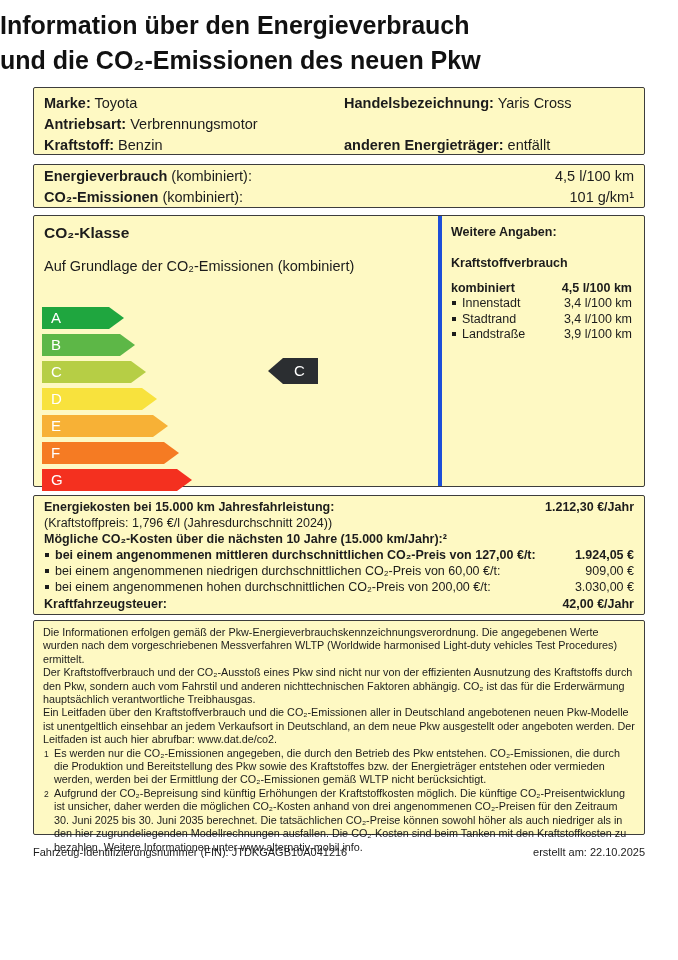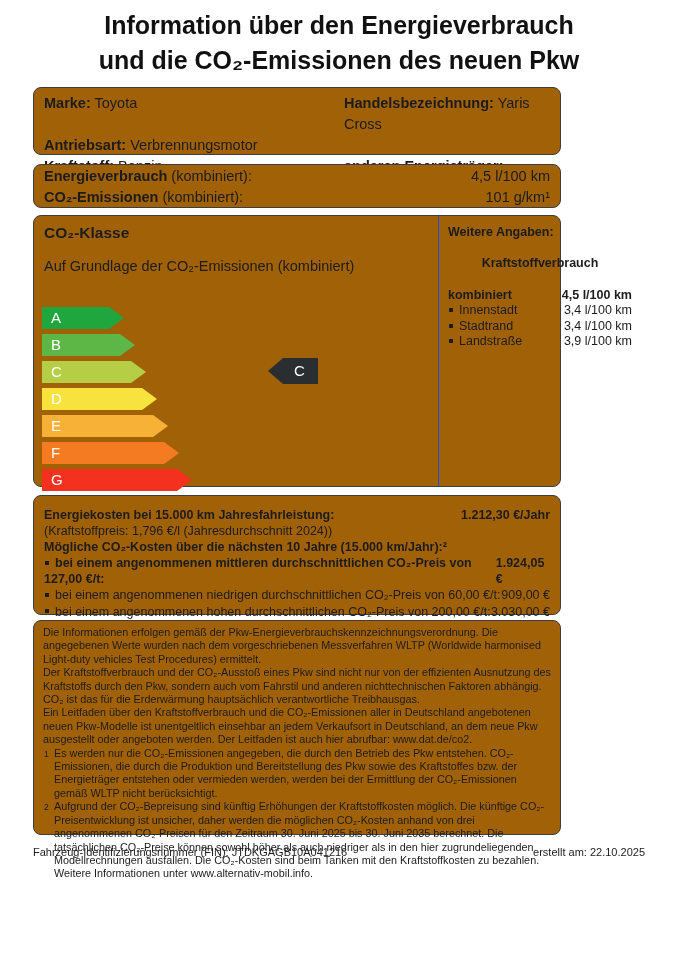--- a/index.html
+++ b/index.html
@@ -3,24 +3,24 @@
 <meta charset="utf-8">
 <style>
   * { margin:0; padding:0; box-sizing:border-box; }
   html,body { background:#ffffff; }
   body {
     width:678px; height:960px; position:relative;
     font-family:"Liberation Sans","DejaVu Sans",sans-serif;
     color:#1c1c1c; overflow:hidden;
   }
   .b { font-weight:bold; }
-  .title { position:absolute; top:8px; left:0; width:678px; text-align:center;
+  .title { position:absolute; top:8px; left:0; width:678px; 
            font-weight:bold; font-size:25px; line-height:35px; color:#111; }
-  .box { position:absolute; left:33px; width:528px; border:1px solid #3d3d3d;
-         border-radius:8px; background:#a16207; }
+  .box { position:absolute; left:33px; width:612px; border:1px solid #3d3d3d;
+         border-radius:2px; background:#fef9c3; }
   
   #box-vehicle { top:87px; height:68px; padding:5px 10px 0 10px; font-size:14.5px; }
   .vrow { display:flex; line-height:21px; }
   .vcell-l { width:300px; }
   .vcell-r { flex:1; }
   
   #box-consumption { top:164px; height:44px; padding:1px 10px 0 10px; font-size:14.5px; }
   .crow { display:flex; justify-content:space-between; line-height:20.5px; }
   
   #box-class { top:215px; height:272px; }
@@ -30,28 +30,28 @@
   .arrows { position:absolute; left:8px; top:91px; }
   .arrow { height:22px; margin-bottom:5px; color:#fff; font-size:15px; line-height:22px;
            padding-left:9px;
            clip-path:polygon(0 0, calc(100% - 15px) 0, 100% 50%, calc(100% - 15px) 100%, 0 100%); }
   .w0{width:82px;} .w1{width:93px;} .w2{width:104px;} .w3{width:115px;}
   .w4{width:126px;} .w5{width:137px;} .w6{width:150px;}
   .pointer { position:absolute; left:234px; top:142px; width:50px; height:26px;
              clip-path:polygon(0 50%, 15px 0, 100% 0, 100% 100%, 15px 100%);
              color:#fff; font-size:15px; line-height:26px; text-align:center; padding-left:13px; }
   .class-right { position:absolute; left:404px; top:0; width:206px; height:100%;
-                 border-left:1px solid #1d4ed8; padding:9px 12px 0 9px; font-size:12.5px; }
+                 border-left:4px solid #1d4ed8; padding:9px 12px 0 9px; font-size:12.5px; }
   .wa-head { margin-bottom:17px; }
-  .wa-sub  { margin-bottom:18px;text-align:center; }
+  .wa-sub  { margin-bottom:11px; }
   .warow { display:flex; justify-content:space-between; align-items:center; line-height:15.4px; }
   .sq { display:inline-block; width:4px; height:4px; background:#1c1c1c; margin:0 6px 2px 1px;
         vertical-align:middle; }
   
-  #box-costs { top:495px; height:120px; padding:11px 10px 0 10px; font-size:12.5px; }
+  #box-costs { top:495px; height:120px; padding:3px 10px 0 10px; font-size:12.5px; }
   .krow { display:flex; justify-content:space-between; line-height:16.1px; }
   
   #box-legal { top:620px; height:215px; padding:5px 9px 0 9px; font-size:10.8px; line-height:13.4px; }
   .fn { position:relative; padding-left:11px; }
   .fn-m { position:absolute; left:1px; top:1px; font-size:8.5px; }
   
   .footer { position:absolute; top:846px; left:33px; width:612px; display:flex;
             justify-content:space-between; font-size:11px; }
 </style>
 </head>

